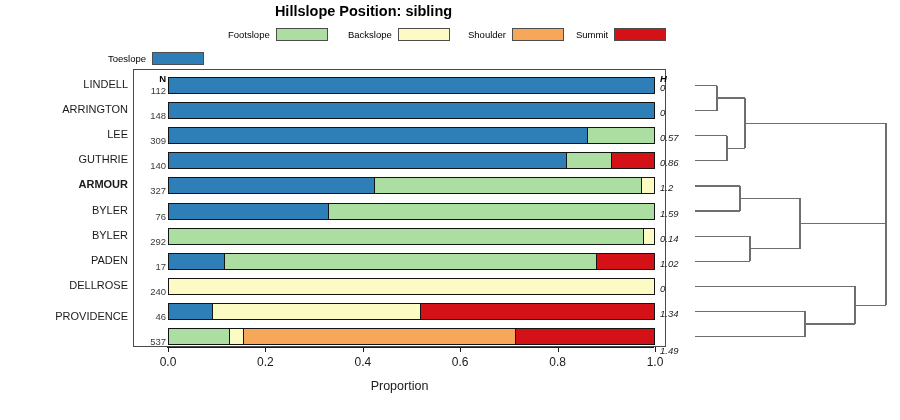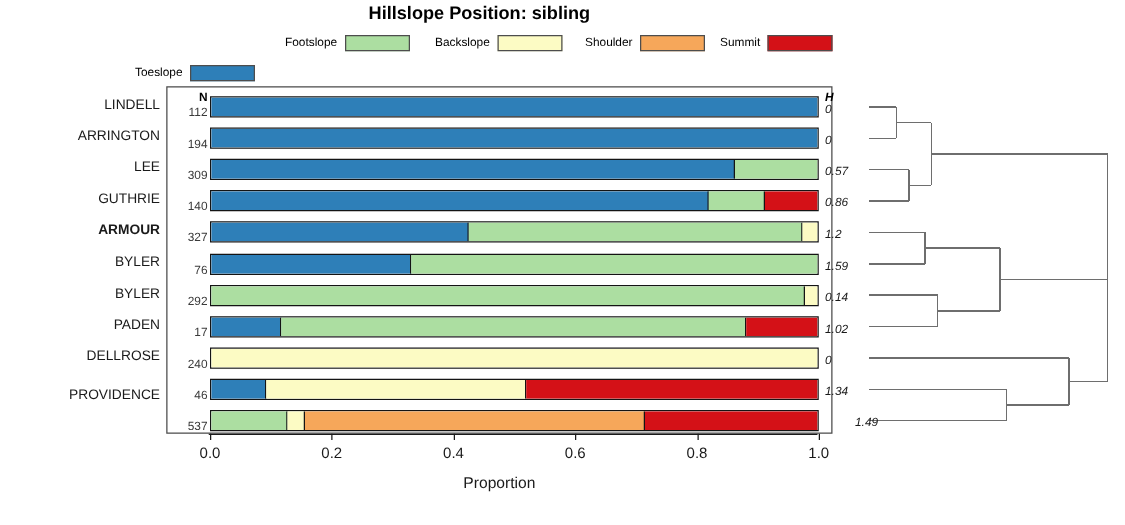--- a/index.html
+++ b/index.html
@@ -1,21 +1,21 @@
 <!DOCTYPE html>
 <html><head>
 <meta charset="utf-8">
 <style>
   html,body{margin:0;padding:0;background:#ffffff;}
   #root{position:relative;width:900px;height:420px;background:#ffffff;
         font-family:"Liberation Sans",sans-serif;overflow:hidden;}
 
   
   #title{position:absolute;left:0;top:3px;width:727px;text-align:center;
-         font-size:14.5px;font-weight:bold;color:#000;padding-left:20px;}
+         font-size:14.5px;font-weight:bold;color:#000;}
 
   
   #legend{position:absolute;left:108px;top:25px;width:600px;height:18px;}
   .lg{position:absolute;top:0;height:18px;display:flex;align-items:center;}
   .lg .lbl{font-size:9.5px;color:#000;white-space:nowrap;}
   .lg .sw{width:52px;height:13px;border:1px solid #4d4d4d;margin-left:6px;box-sizing:border-box;}
 
   
   #panel{position:absolute;left:133px;top:69px;width:533px;height:278px;
          border:1px solid #4a4a4a;box-sizing:border-box;background:#fff;}
@@ -133,21 +133,21 @@
     </svg>
 <div id="nhdr" style="left: 136px; top: 73px;">N</div>
     <div id="hhdr" style="left: 660px; top: 73px;">H</div>
     <div class="ylabel" style="top: 78px; left: 5px; width: 123px;">LINDELL</div>
     <div class="nval" style="left: 136px; top: 85px;">112</div>
     <div class="hval" style="left: 660px; top: 82px;">0</div>
     <div class="bar" style="left: 168px; top: 77px; width: 487px;">
       <div class="seg" style="width: 100%; background: rgb(46, 127, 184);"></div>
     </div>
     <div class="ylabel" style="top: 103.1px; left: 5px; width: 123px;">ARRINGTON</div>
-    <div class="nval" style="left: 136px; top: 110.1px;">194</div>
+    <div class="nval" style="left: 136px; top: 110.1px;">148</div>
     <div class="hval" style="left: 660px; top: 107.1px;">0</div>
     <div class="bar" style="left: 168px; top: 102.1px; width: 487px;">
       <div class="seg" style="width: 100%; background: rgb(46, 127, 184);"></div>
     </div>
     <div class="ylabel" style="top: 128.2px; left: 5px; width: 123px;">LEE</div>
     <div class="nval" style="left: 136px; top: 135.2px;">309</div>
     <div class="hval" style="left: 660px; top: 132.2px;">0.57</div>
     <div class="bar" style="left: 168px; top: 127.2px; width: 487px;">
       <div class="seg" style="width: 86.4%; background: rgb(46, 127, 184);"></div>
       <div class="seg" style="width: 13.6%; background: rgb(172, 222, 161);"></div>
@@ -198,20 +198,20 @@
     </div>
     <div class="nval" style="left: 136px; top: 310.9px;">46</div>
     <div class="hval" style="left: 660px; top: 307.9px;">1.34</div>
     <div class="bar" style="left: 168px; top: 302.9px; width: 487px;">
       <div class="seg" style="width: 9%; background: rgb(46, 127, 184);"></div>
       <div class="seg" style="width: 43%; background: rgb(252, 251, 196);"></div>
       <div class="seg" style="width: 48%; background: rgb(212, 17, 23);"></div>
     </div>
     <div class="ylabel" style="top: 310px; left: 5px; width: 123px;">PROVIDENCE</div>
     <div class="nval" style="left: 136px; top: 336px;">537</div>
-    <div class="hval" style="left: 660px; top: 333px; margin-left: 24px;">1.49</div>
+    <div class="hval" style="left: 660px; top: 345px;">1.49</div>
     <div class="bar" style="left: 168px; top: 328px; width: 487px;">
       <div class="seg" style="width: 12.5%; background: rgb(172, 222, 161);"></div>
       <div class="seg" style="width: 3%; background: rgb(252, 251, 196);"></div>
       <div class="seg" style="width: 56%; background: rgb(246, 167, 90);"></div>
       <div class="seg" style="width: 28.5%; background: rgb(212, 17, 23);"></div>
     </div>
   </div>
 
 </body></html>

